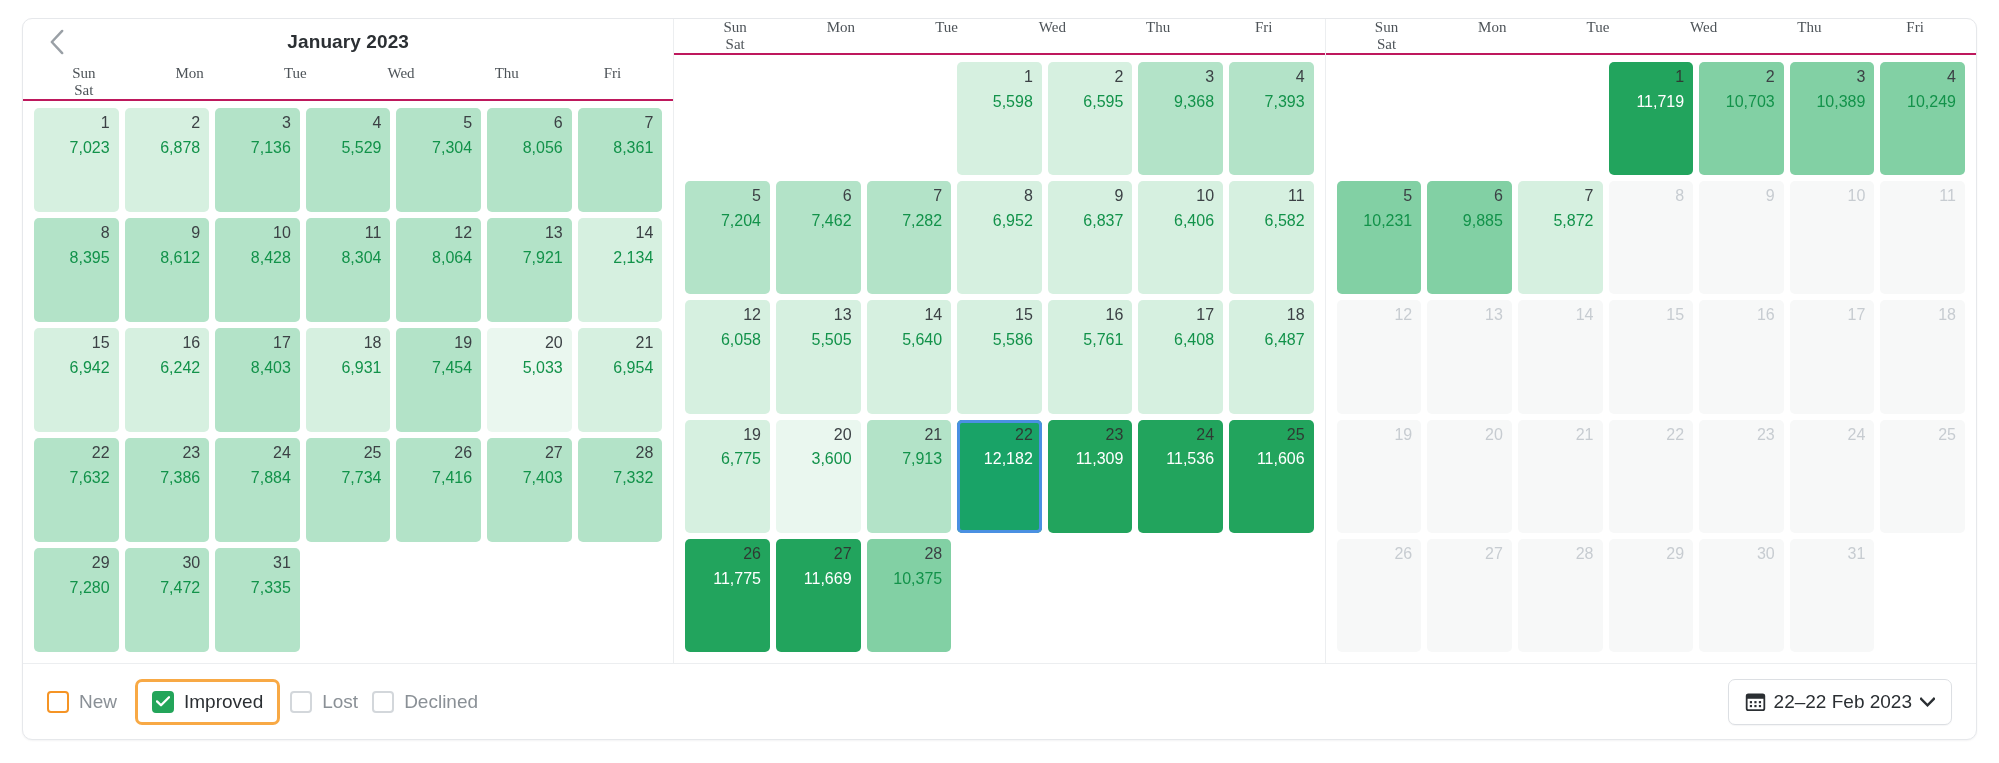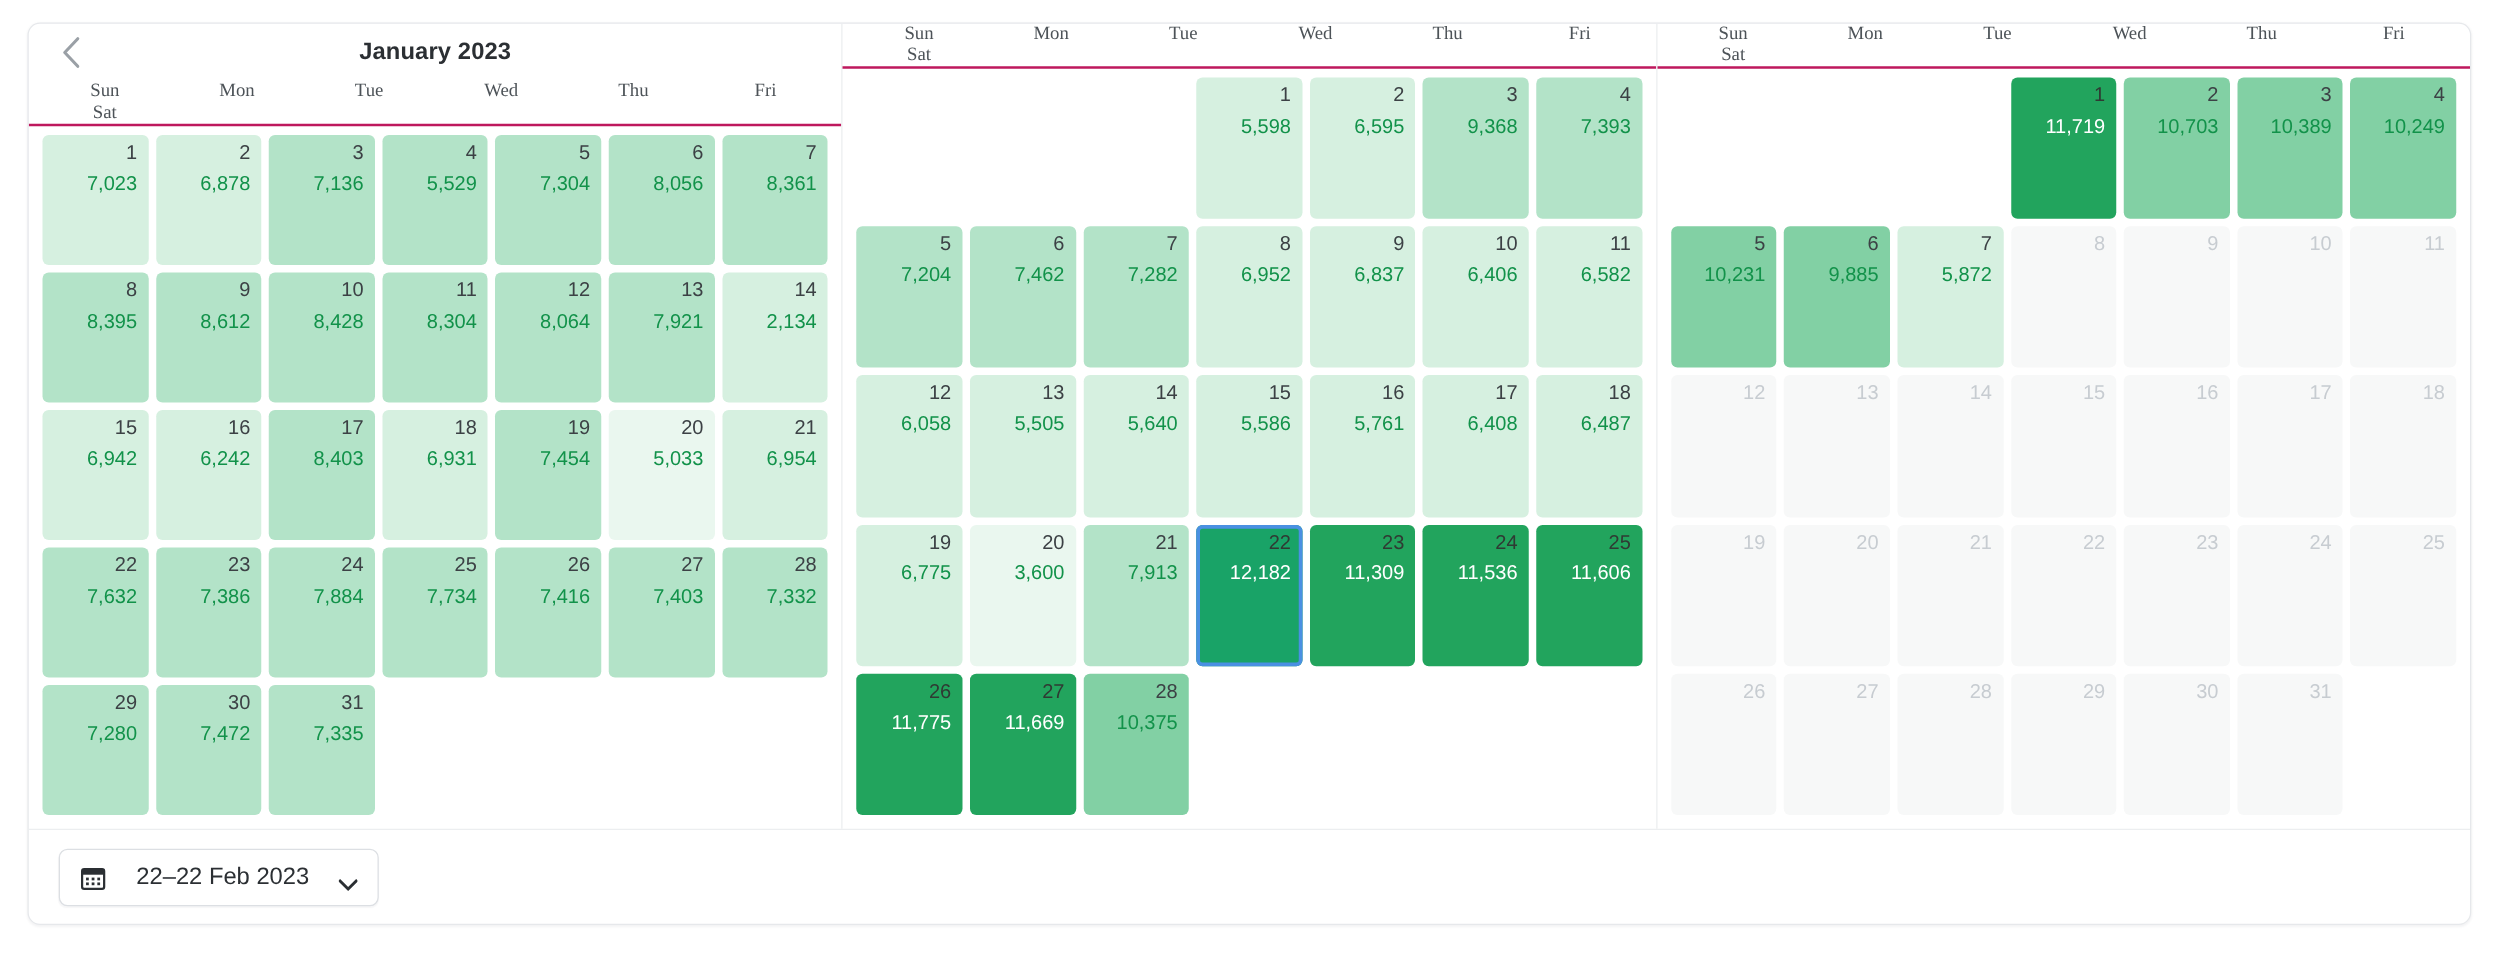--- a/index.html
+++ b/index.html
@@ -174,22 +174,22 @@
   }
   .cb.checked svg { display: block; }
   .legend-label {
     font-size: 19px;
     color: #8a9096;
   }
   .legend-item.boxed .legend-label { color: #2b2f33; }
 
   .datepicker {
     display: flex;
-    align-items: flex-end;
-    gap: 24px;
+    align-items: center;
+    gap: 8px;
     border: 1px solid #dcdfe3;
     border-radius: 7px;
     background: #fff;
     padding: 11px 16px;
     cursor: pointer;
     box-shadow: 0 1px 1px rgba(16,24,40,.04);
   }
   .dp-text {
     font-size: 19px;
     color: #2b2f33;
@@ -628,20 +628,42 @@
               <div class="cell disabled">
                 <div class="daynum">31</div>
               </div>
               <div class="cell empty"></div>
             </div>
           </div>
         </div>
       </div>
 
     <div class="footer">
+      <div class="legend" id="legend">
+          <div class="legend-item">
+            <span class="cb orange"></span>
+            <span class="legend-label">New</span>
+          </div>
+          <div class="legend-item boxed">
+            <span class="cb checked">
+              <svg width="14" height="11" viewBox="0 0 14 11">
+                <path d="M1 5.4L5 9.3L13 1.3" stroke="#ffffff" stroke-width="2.3" fill="none" stroke-linecap="round" stroke-linejoin="round"></path>
+              </svg>
+            </span>
+            <span class="legend-label">Improved</span>
+          </div>
+          <div class="legend-item">
+            <span class="cb"></span>
+            <span class="legend-label">Lost</span>
+          </div>
+          <div class="legend-item">
+            <span class="cb"></span>
+            <span class="legend-label">Declined</span>
+          </div>
+        </div>
       <div class="datepicker">
         <span class="cal-icon">
           <svg width="21" height="21" viewBox="0 0 20 20" fill="none">
             <rect x="1.6" y="3.2" width="16.8" height="15" rx="1.6" stroke="#2b2f33" stroke-width="1.7"></rect>
             <rect x="1.6" y="3.2" width="16.8" height="4.2" fill="#2b2f33"></rect>
             <rect x="4.6" y="9.6" width="2.1" height="2.1" fill="#2b2f33"></rect>
             <rect x="8.9" y="9.6" width="2.1" height="2.1" fill="#2b2f33"></rect>
             <rect x="13.2" y="9.6" width="2.1" height="2.1" fill="#2b2f33"></rect>
             <rect x="4.6" y="13.3" width="2.1" height="2.1" fill="#2b2f33"></rect>
             <rect x="8.9" y="13.3" width="2.1" height="2.1" fill="#2b2f33"></rect>

